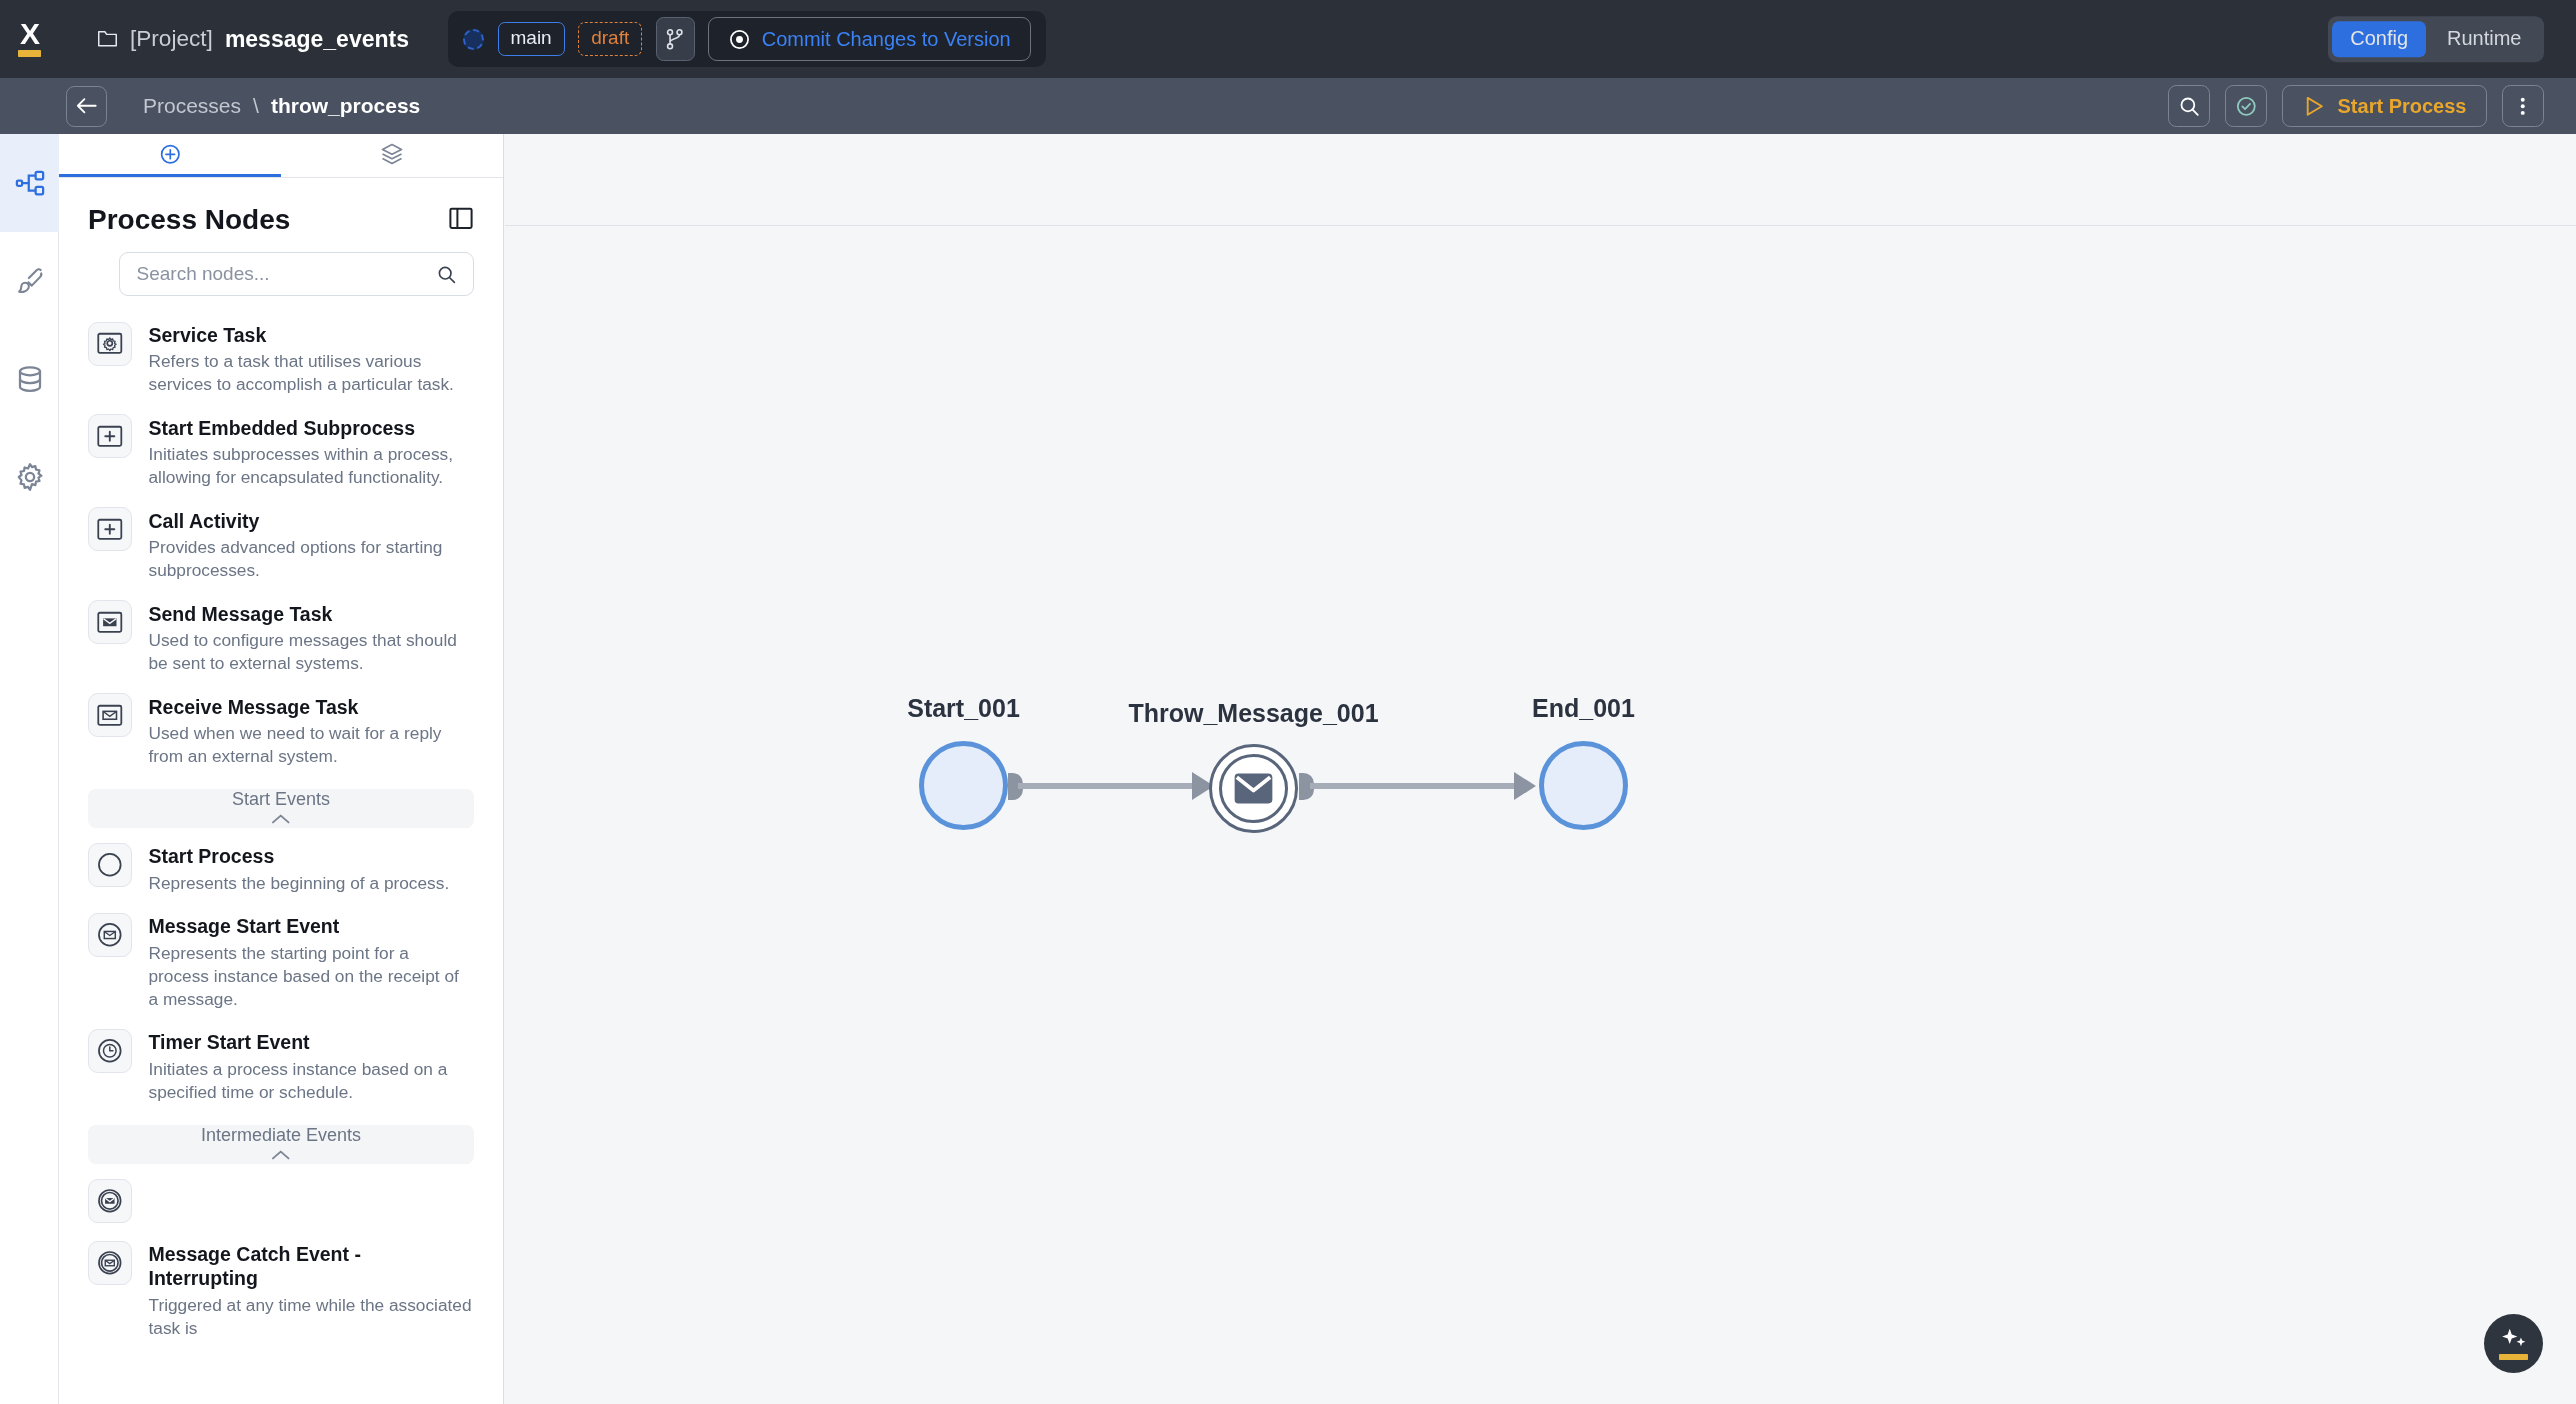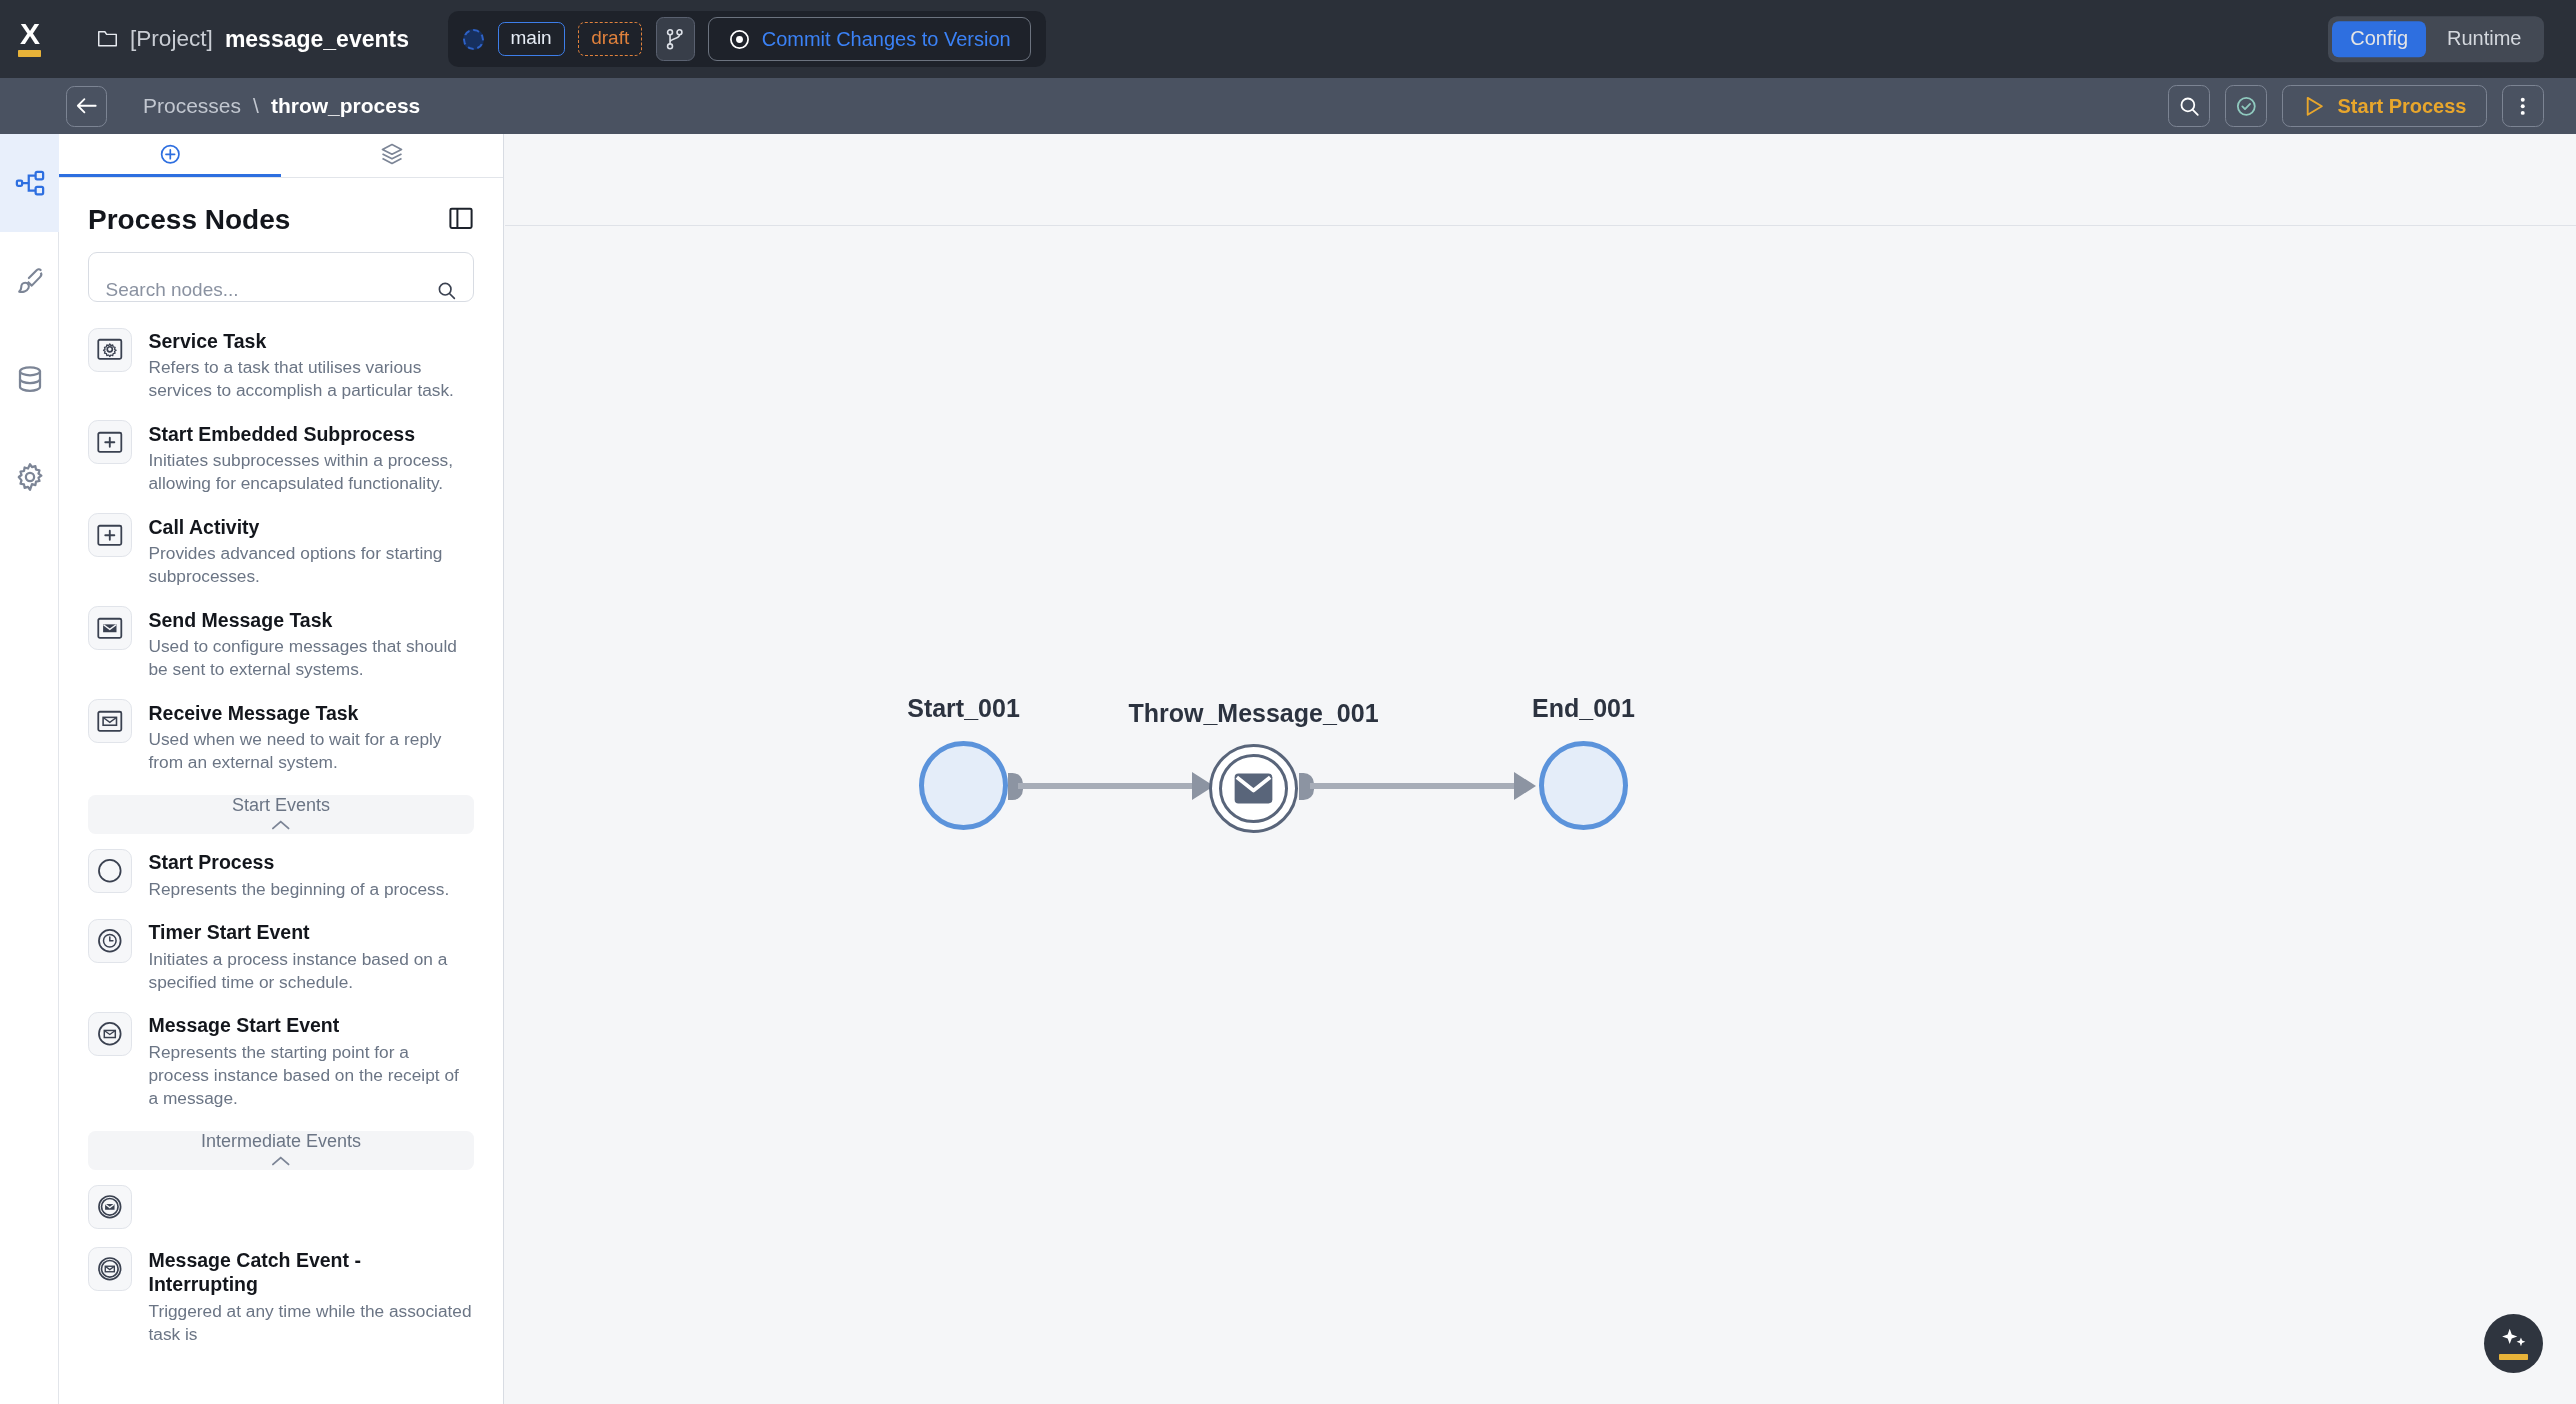--- a/index.html
+++ b/index.html
@@ -138,22 +138,22 @@
   .panel-tab.active { border-bottom-color: #2E6FE0; }
 
   .panel-head {
     display: flex; align-items: center; justify-content: space-between;
     padding: 25.6px 30px 0 29px; flex: 0 0 auto;
   }
   .panel-title { font-size: 28px; font-weight: bold; color: #13161C; }
 
   .search-wrap { padding: 16.5px 29px 0; flex: 0 0 auto; }
   .search-box {
-    height: 50px; border: 0.8px solid #D8DCE3; border-radius: 9px;
-    display: flex; align-items: flex-end; padding: 0 16.5px;
+    height: 44px; border: 0.8px solid #D8DCE3; border-radius: 9px;
+    display: flex; align-items: center; padding: 0 16.5px; margin-left: 31px;
   }
   .search-input {
     border: none; outline: none; flex: 1;
     font-family: "Liberation Sans", sans-serif;
     font-size: 19px; color: #5A6372; background: transparent;
   }
   .search-input::placeholder { color: #8A92A1; }
 
   .node-list { flex: 1; overflow: hidden; padding: 16.5px 0 0; }
 
@@ -480,41 +480,41 @@
       <span class="node-text">
         <span class="node-label">Start Process</span>
         <div class="node-desc">Represents the beginning of a process.</div>
       </span>
     </div>
 
     <div class="node-item">
       <span class="node-ico">
         <svg width="25.6" height="25.6" viewBox="0 0 26 26">
           <circle cx="13" cy="13" r="11" fill="none" stroke="#3A4150" stroke-width="1.8"></circle>
+          <rect x="7.4" y="9.6" width="11.2" height="7.2" fill="none" stroke="#3A4150" stroke-width="1.5"></rect>
+          <path d="M7.7 9.9l5.3 3.8 5.3-3.8" fill="none" stroke="#3A4150" stroke-width="1.4"></path>
+        </svg>
+      </span>
+      <span class="node-text">
+        <span class="node-label">Message Start Event</span>
+        <div class="node-desc">Represents the starting point for a process instance based on the receipt of a message.</div>
+      </span>
+    </div>
+
+    <div class="node-item">
+      <span class="node-ico">
+        <svg width="25.6" height="25.6" viewBox="0 0 26 26">
+          <circle cx="13" cy="13" r="11" fill="none" stroke="#3A4150" stroke-width="1.8"></circle>
           <circle cx="13" cy="13" r="6.4" fill="none" stroke="#3A4150" stroke-width="1.5"></circle>
           <path d="M13 9.2V13h3.2" fill="none" stroke="#3A4150" stroke-width="1.5" stroke-linecap="round"></path>
         </svg>
       </span>
       <span class="node-text">
         <span class="node-label">Timer Start Event</span>
         <div class="node-desc">Initiates a process instance based on a specified time or schedule.</div>
-      </span>
-    </div>
-
-    <div class="node-item">
-      <span class="node-ico">
-        <svg width="25.6" height="25.6" viewBox="0 0 26 26">
-          <circle cx="13" cy="13" r="11" fill="none" stroke="#3A4150" stroke-width="1.8"></circle>
-          <rect x="7.4" y="9.6" width="11.2" height="7.2" fill="none" stroke="#3A4150" stroke-width="1.5"></rect>
-          <path d="M7.7 9.9l5.3 3.8 5.3-3.8" fill="none" stroke="#3A4150" stroke-width="1.4"></path>
-        </svg>
-      </span>
-      <span class="node-text">
-        <span class="node-label">Message Start Event</span>
-        <div class="node-desc">Represents the starting point for a process instance based on the receipt of a message.</div>
       </span>
     </div>
 
     <div class="group-head">
       <span class="group-label">Intermediate Events</span>
       <span>
         <svg width="19.5" height="12" viewBox="0 0 20 12">
             <path d="M2 9.5L10 2.5l8 7" fill="none" stroke="#7C8596" stroke-width="1.9" stroke-linecap="round" stroke-linejoin="round"></path>
           </svg>
       </span>

